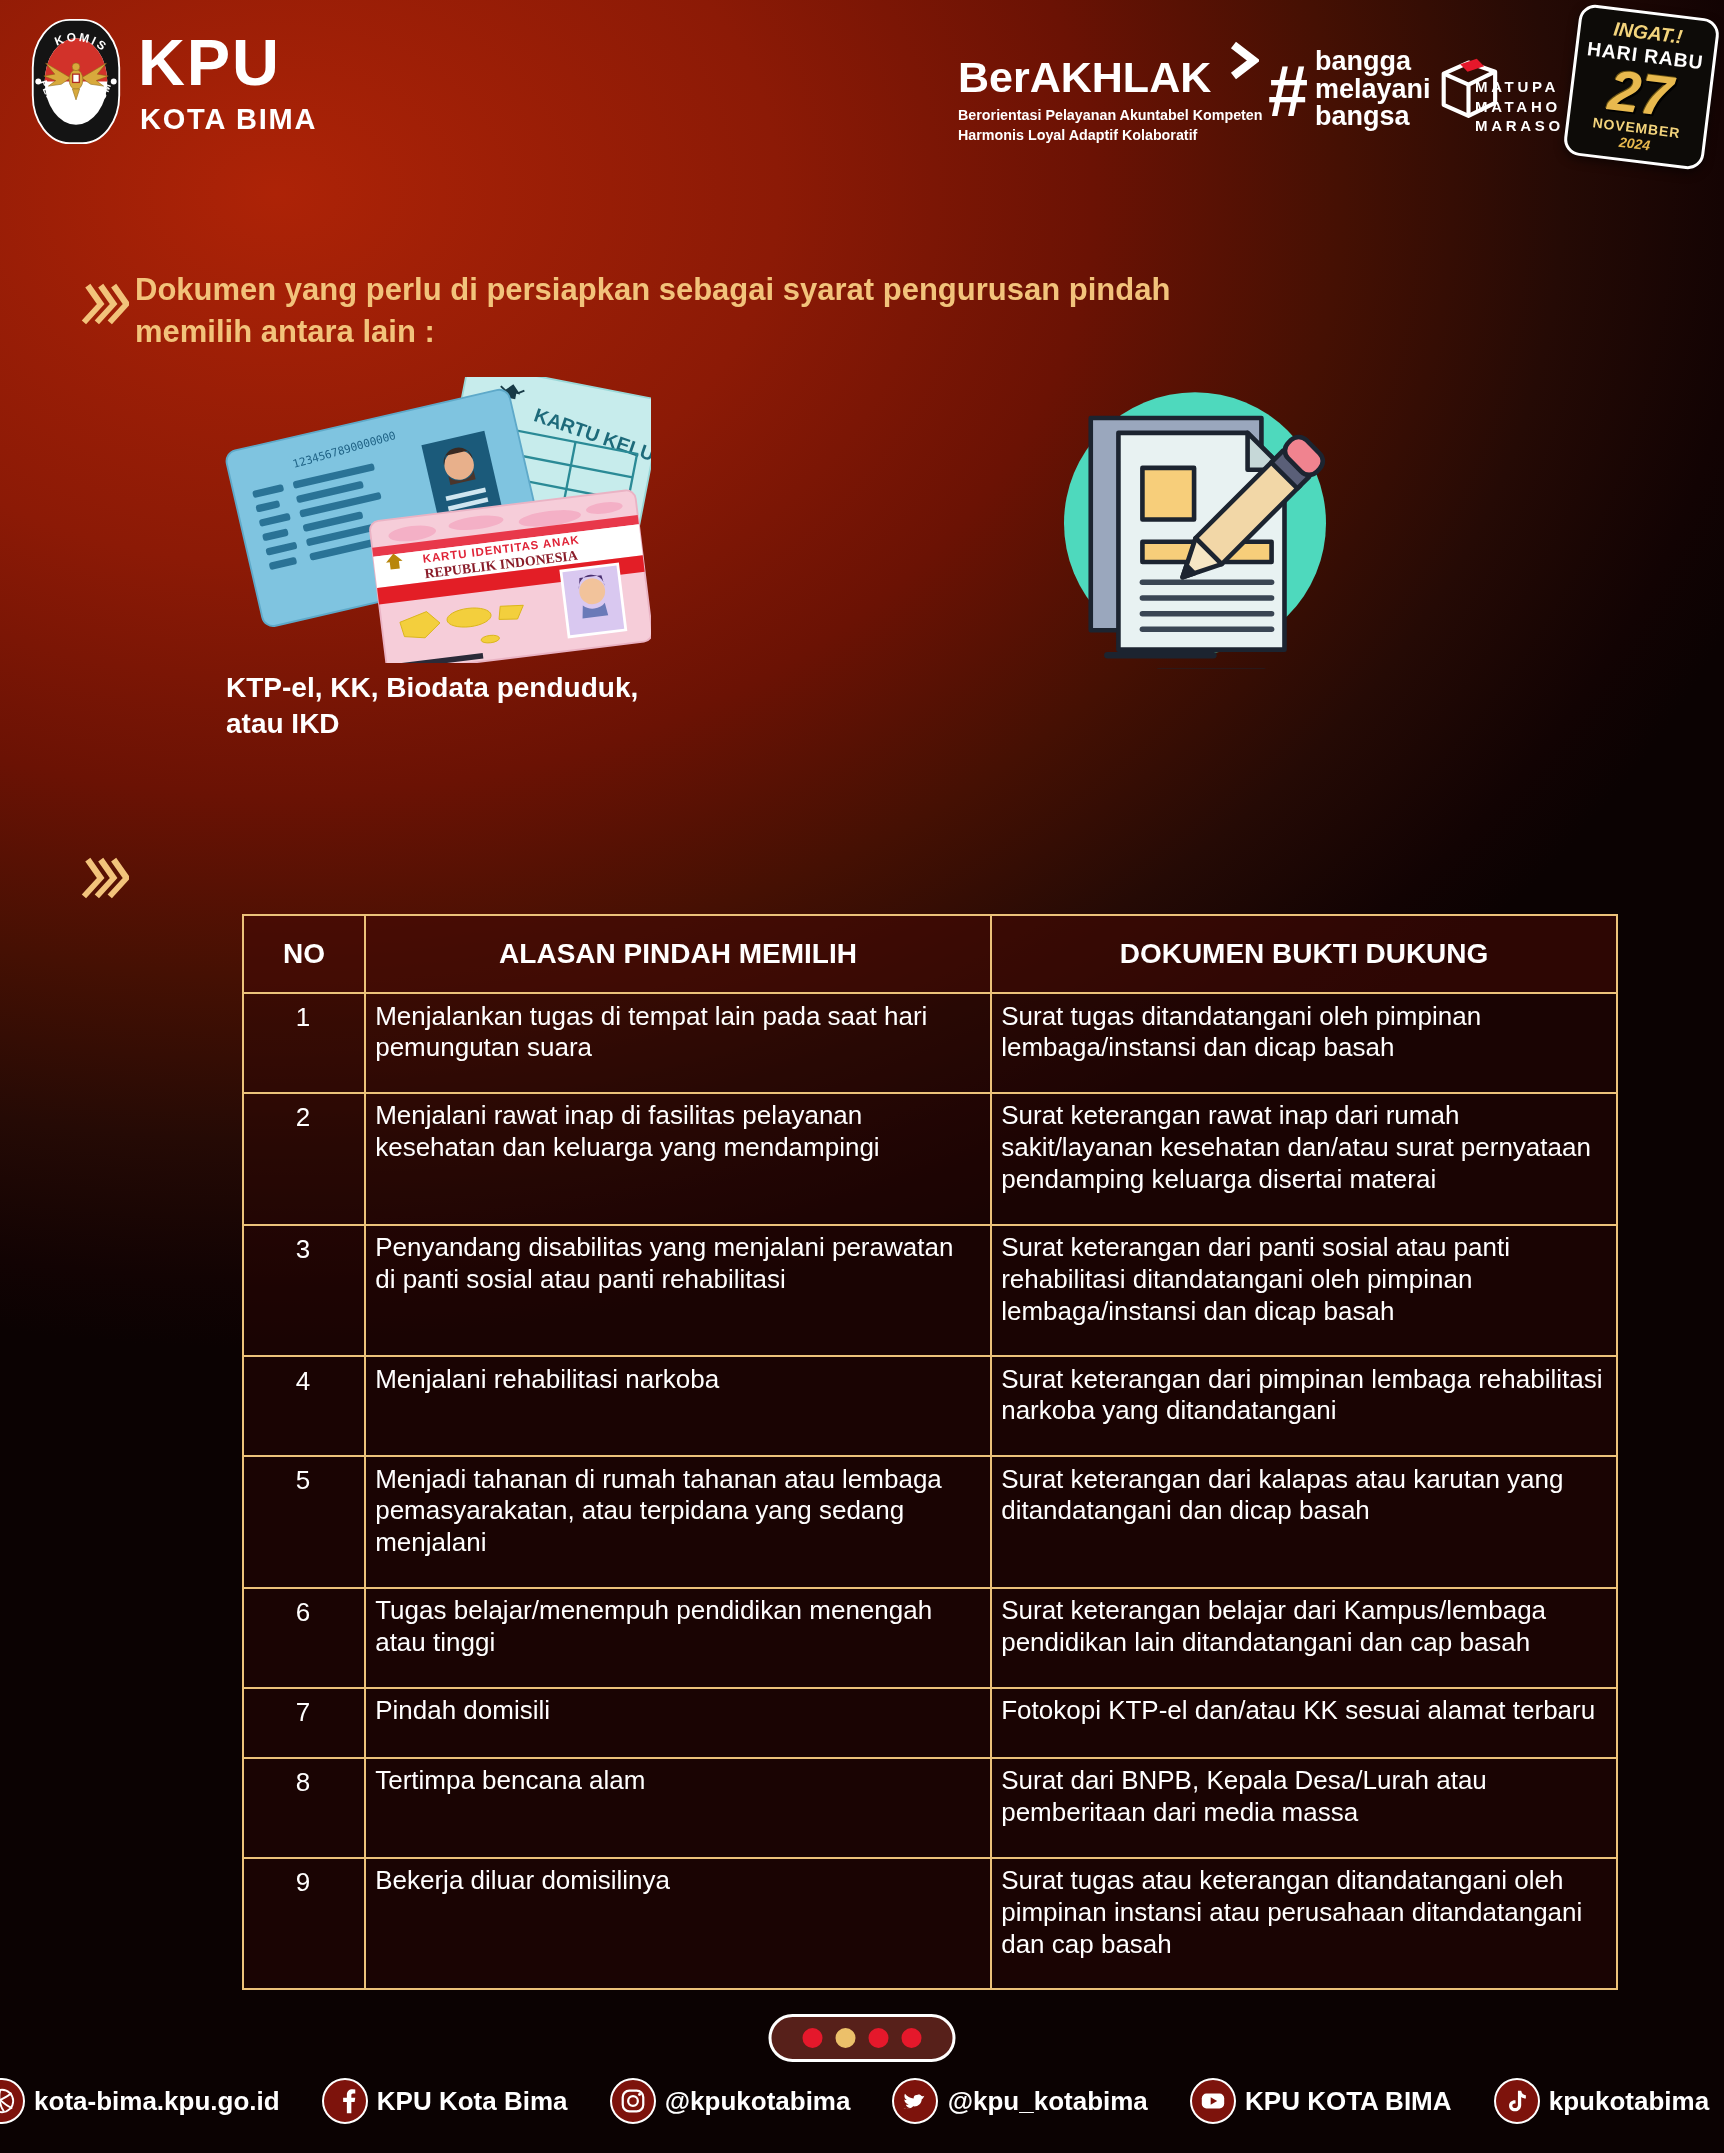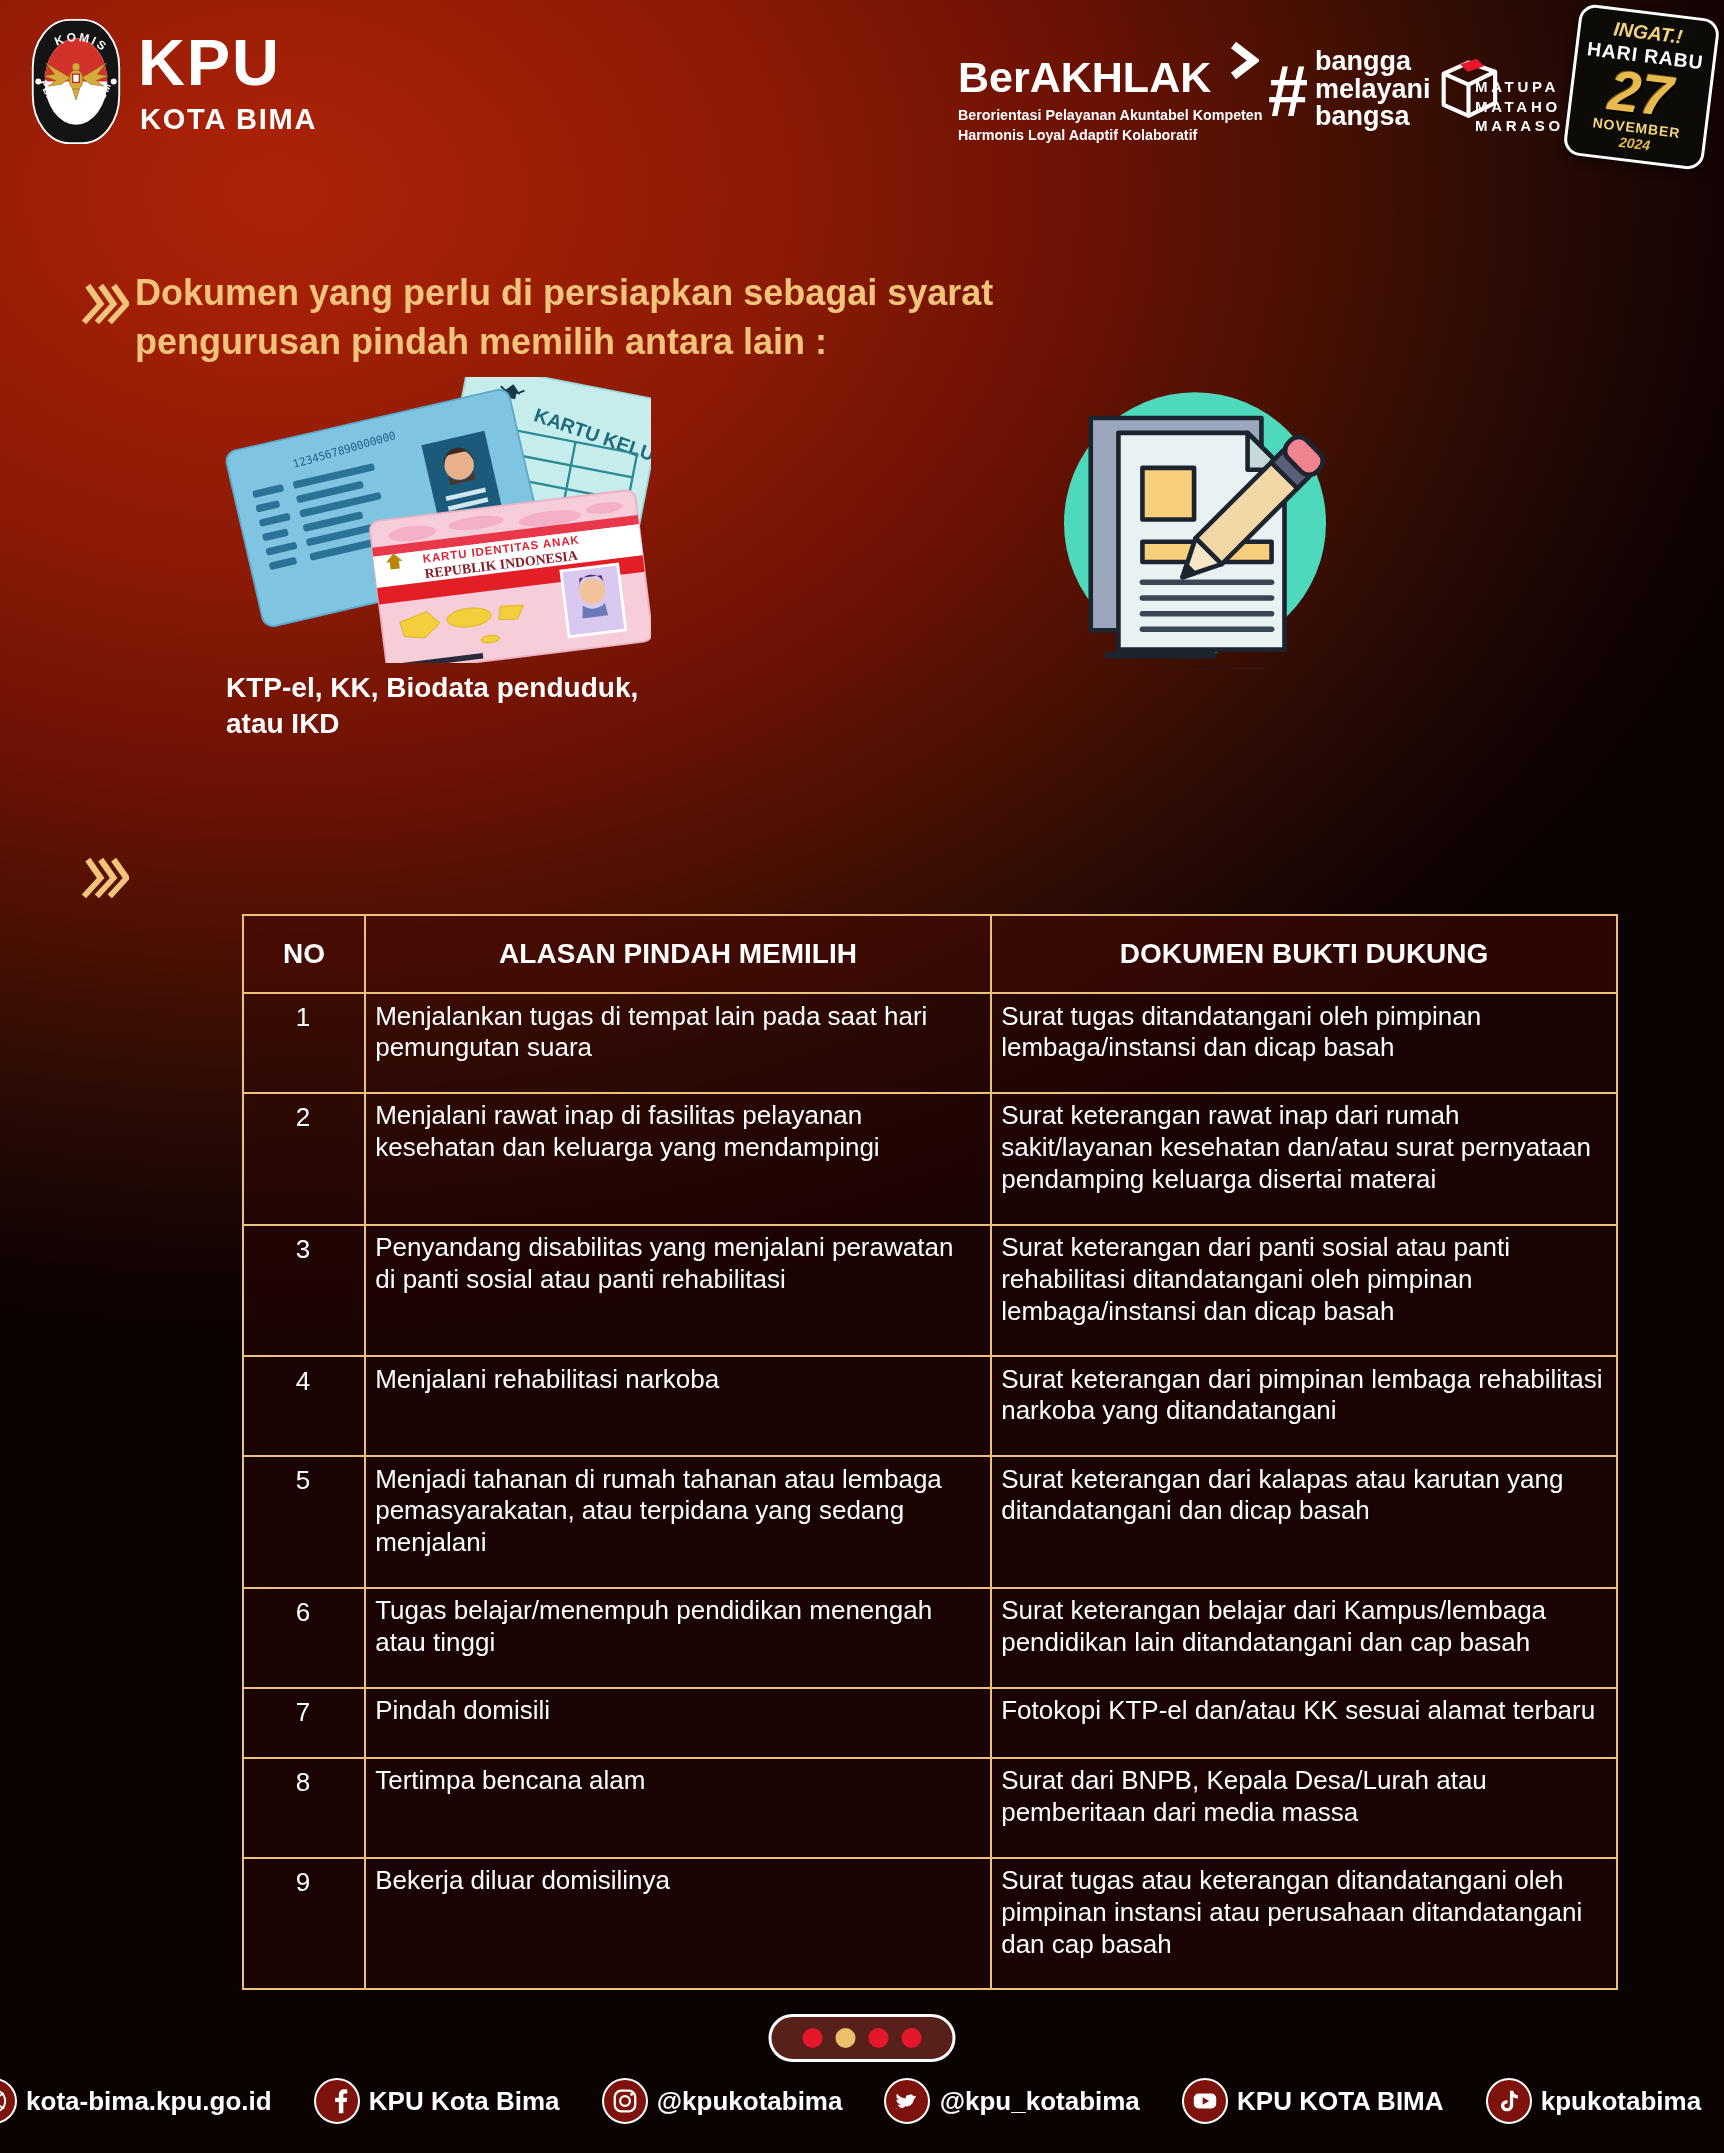--- a/index.html
+++ b/index.html
@@ -30,21 +30,21 @@
     transform:rotate(7deg);text-align:center;color:#e9c06a;box-shadow:0 3.7px 9.2px rgba(0,0,0,.5);}
   .badge-ingat{margin-top:7.4px;font-weight:800;font-style:italic;font-size:19.4px;color:#f3d47c;}
   .badge-hari{font-weight:800;font-size:19.4px;color:#fff;letter-spacing:0.9px;}
   .badge-num{font-weight:800;font-style:italic;font-size:57px;line-height:.92;color:#e8b94e;
     text-shadow:1.8px 1.8px 0 #000, -0.9px -0.9px 0 #6b5413;}
   .badge-month{font-weight:800;font-size:14px;color:#f3d47c;letter-spacing:0.9px;}
   .badge-year{font-weight:800;font-style:italic;font-size:14px;color:#e8b94e;}
 
   
   .chevrons1{left:81px;top:280px;}
-  .sec1-title{left:135px;top:269px;width:1043px;color:#f2c37b;font-weight:800;font-size:36px;line-height:1.35;}
+  .sec1-title{left:135px;top:269px;width:1043px;color:#f2c37b;font-weight:800;font-size:31px;line-height:1.35;}
   .chevrons2{left:81px;top:854px;}
   .sec2-title{left:135px;top:844px;width:1292px;color:#f2c37b;font-weight:800;font-size:38px;}
 
   
   .cards-illo{left:208px;top:377px;width:443px;height:286px;}
   .docpencil-illo{left:1052px;top:383px;width:286px;height:286px;}
   .left-caption{left:226px;top:670px;width:415px;text-align:left;color:#fff;font-weight:800;font-size:28px;line-height:1.3;}
   .right-caption{left:734px;top:666px;width:844px;color:#fff;font-weight:800;font-size:25px;line-height:1.35;}
 
   
@@ -52,21 +52,21 @@
   table.doc{border-collapse:collapse;width:100%;table-layout:fixed;}
   table.doc th,table.doc td{border:2.8px solid #ecc27a;color:#fff;}
   table.doc th{font-size:28px;font-weight:800;text-align:center;padding:22px 7.4px;background:rgba(66,10,5,.62);}
   table.doc td{font-size:26px;font-weight:400;vertical-align:top;padding:6.5px 11px 28px 9.2px;background:rgba(48,8,4,.42);line-height:1.22;}
   table.doc td.no-cell{text-align:center;padding-top:8.3px;}
 
   
   .dots-pill{left:50%;top:2014px;transform:translateX(-50%);width:181px;height:42px;background:#57201a;
     border:3.7px solid #fff;border-radius:24px;display:flex;align-items:center;justify-content:center;gap:13px;}
   .dot{width:20px;height:20px;border-radius:50%;}
-  .footer-bar{left:8px;top:2078px;width:1656px;display:flex;justify-content:center;align-items:center;gap:42px;}
+  .footer-bar{left:16px;top:2078px;width:1656px;display:flex;justify-content:center;align-items:center;gap:42px;}
   .soc{display:flex;align-items:center;gap:9.2px;}
   .soc-icon{width:42px;height:42px;border-radius:50%;background:#7d130c;border:2.8px solid #fff;
     display:flex;align-items:center;justify-content:center;flex:0 0 auto;}
   .soc-label{color:#fff;font-weight:800;font-size:26px;white-space:nowrap;}
 </style>
 </head>
 <body>
 
 <div class="canvas">
 

